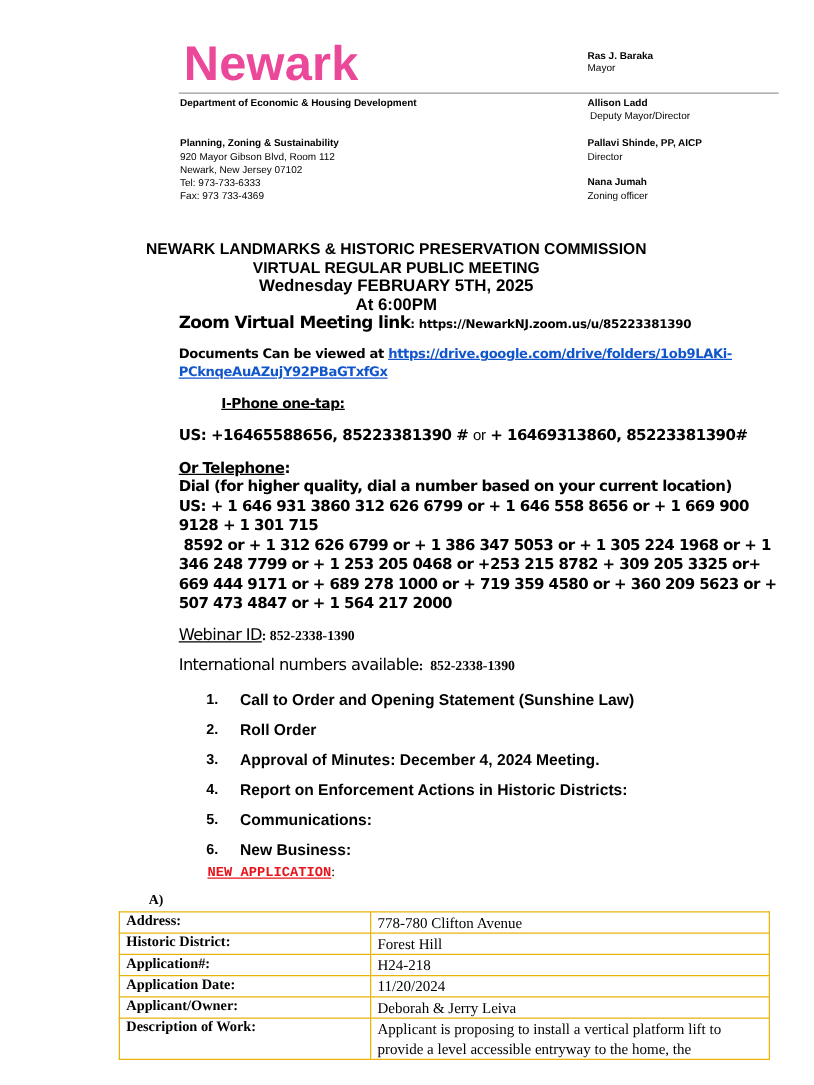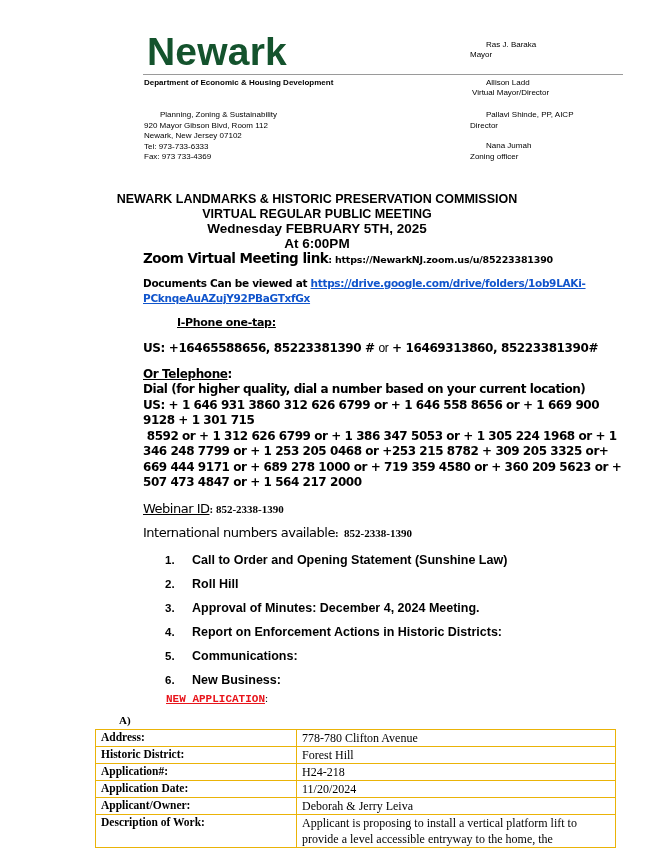--- a/index.html
+++ b/index.html
@@ -1,23 +1,23 @@
 <!DOCTYPE html>
 <html><head>
 <meta charset="utf-8">
 <style>
   html, body { margin: 0; padding: 0; background: #ffffff; }
   body { width: 651px; height: 868px; position: relative; overflow: hidden; color: #000; font-family: "Liberation Sans", sans-serif; }
   .abs { position: absolute; white-space: nowrap; }
 
   
-  .logo { left: 147px; top: 30px; font-family: "Liberation Sans", sans-serif; font-weight: bold; font-size: 39px; color: #14532d; letter-spacing: 0.2px; line-height: 44px; }
+  .logo { left: 147px; top: 30px; font-family: "Liberation Sans", sans-serif; font-weight: bold; font-size: 39px; color: #ec4899; letter-spacing: 0.2px; line-height: 44px; }
   .hr { left: 143px; top: 74px; width: 480px; height: 0; border-top: 1px solid #9a9a9a; }
   .small { font-size: 8px; line-height: 10px; }
-  .small b { font-weight: normal; margin-left: 16px; }
+  .small b { font-weight: bold; }
   .dept { left: 144px; top: 78px; font-weight: bold; font-size: 8px; }
   .mayor { left: 470px; top: 40px; }
   .allison { left: 470px; top: 78px; }
   .allison .sub { padding-left: 2px; }
   .pzs { left: 144px; top: 110px; line-height: 10.5px; }
   .pallavi { left: 470px; top: 110px; line-height: 10.5px; }
   .nana { left: 470px; top: 141px; line-height: 10.5px; }
 
   
   .title-block { left: 0; width: 646px; top: 192px; text-align: center; font-weight: bold; font-family: "Liberation Sans", sans-serif; }
@@ -65,21 +65,21 @@
 
 <div class="abs logo">Newark</div>
 <div class="abs small mayor">
   <div><b>Ras J. Baraka</b></div>
   <div>Mayor</div>
 </div>
 <div class="abs hr"></div>
 <div class="abs dept">Department of Economic &amp; Housing Development</div>
 <div class="abs small allison">
   <div><b>Allison Ladd</b></div>
-  <div class="sub">Virtual Mayor/Director</div>
+  <div class="sub">Deputy Mayor/Director</div>
 </div>
 
 <div class="abs small pzs">
   <div><b>Planning, Zoning &amp; Sustainability</b></div>
   <div>920 Mayor Gibson Blvd, Room 112</div>
   <div>Newark, New Jersey 07102</div>
   <div>Tel: 973-733-6333</div>
   <div>Fax: 973 733-4369</div>
 </div>
 <div class="abs small pallavi">
@@ -131,21 +131,21 @@
   <span>International numbers available</span><span class="val" style="white-space:pre;">:  852-2338-1390</span>
 </div>
 
 <div class="abs agenda">
   <div class="item">
       <span class="num">1.</span>
       <span>Call to Order and Opening Statement (Sunshine Law)</span>
     </div>
   <div class="item">
       <span class="num">2.</span>
-      <span>Roll Hill</span>
+      <span>Roll Order</span>
     </div>
   <div class="item">
       <span class="num">3.</span>
       <span>Approval of Minutes: December 4, 2024 Meeting.</span>
     </div>
   <div class="item">
       <span class="num">4.</span>
       <span>Report on Enforcement Actions in Historic Districts:</span>
     </div>
   <div class="item">

